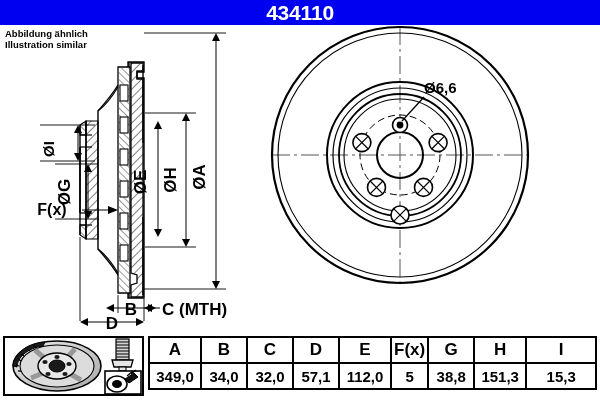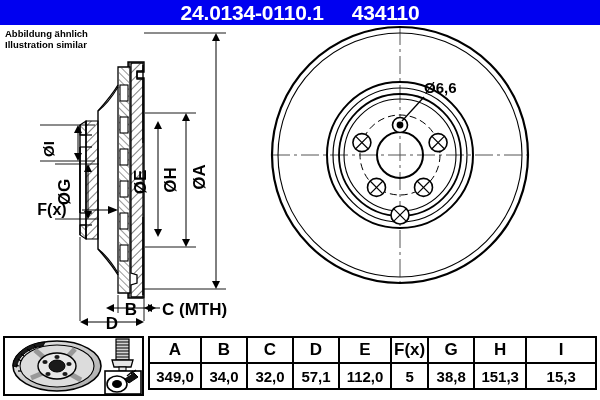--- a/index.html
+++ b/index.html
@@ -81,21 +81,20 @@
   table.spec td.fx { font-size: 14px; }
 
   svg { display: block; }
 </style>
 </head>
 <body>
 
 <div id="page">
 
   <div class="header">
-    <span class="hnum">24.0134-0110.1</span>
     <span class="hnum">434110</span>
   </div>
 
   <div class="note">
     <div>Abbildung ähnlich</div>
     <div>Illustration similar</div>
   </div>
 
   <div id="drawing">
     <svg width="600" height="310" viewBox="0 0 600 310">

